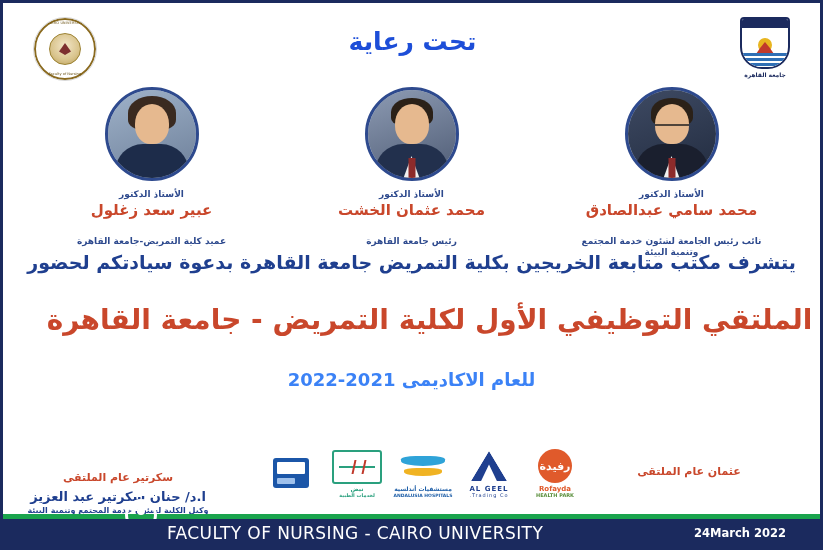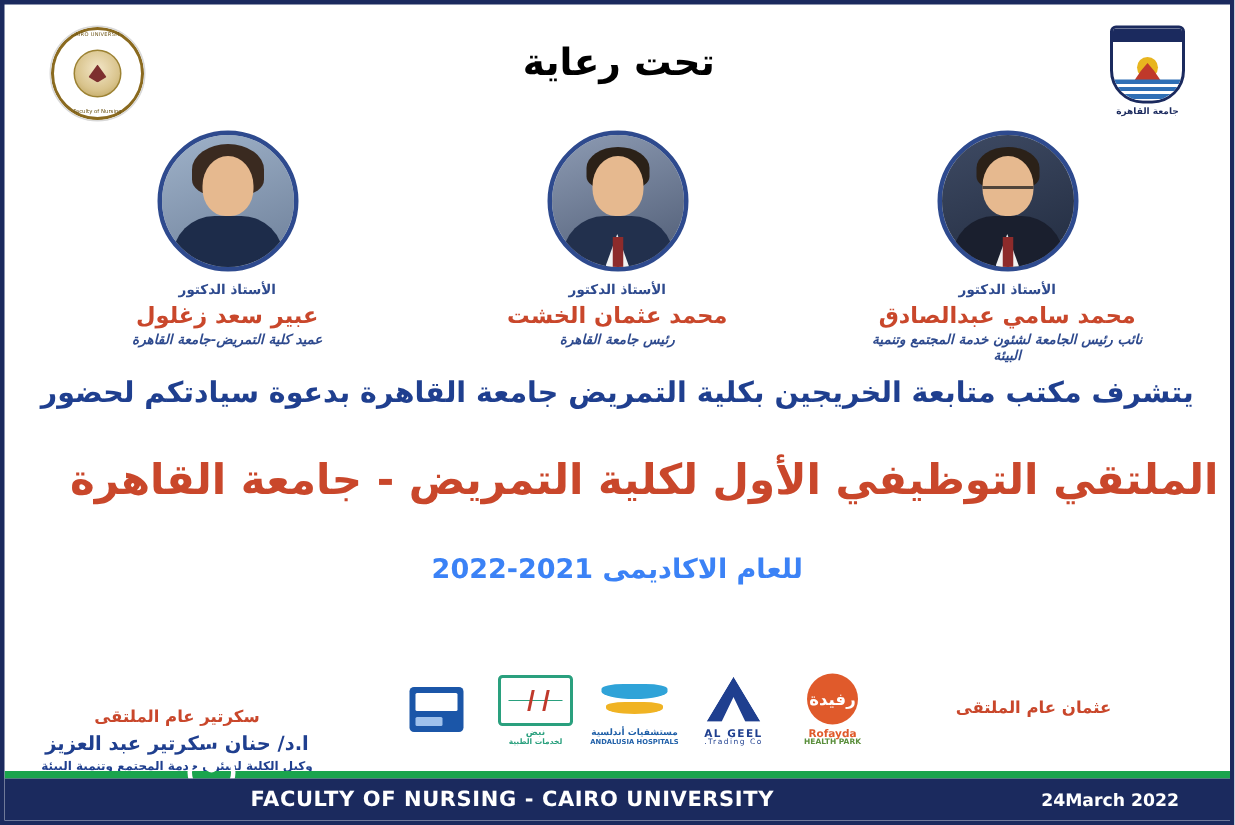--- a/index.html
+++ b/index.html
@@ -146,21 +146,21 @@
 
   
   .patronage {
     position: absolute;
     top: 24px;
     left: 2px;
     right: 0;
     text-align: center;
     font-size: 25px;
     font-weight: bold;
-    color: #000000;
+    color: #1d4ed8;
     letter-spacing: 0.5px;
   }
 
   
   .people {
     position: absolute;
     top: 84px;
     left: 0;
     right: 0;
     display: flex;
@@ -257,26 +257,25 @@
     font-weight: bold;
   }
   .person .name {
     margin-top: 2px;
     font-size: 15px;
     font-weight: bold;
     color: #c9472b;
     line-height: 1.25;
   }
   .person .title {
-    margin-top: 2px;
+    margin-top: 16px;
     font-size: 9px;
     color: #2e4a8e;
     font-weight: bold;
     line-height: 1.3;
-    font-style: italic;
   }
 
   
   .invite-line {
     position: absolute;
     top: 248px;
     left: 0;
     right: 0;
     text-align: center;
     font-size: 19px;
@@ -455,22 +454,22 @@
     background: #1b2a5e;
     color: #ffffff;
     display: flex;
     align-items: center;
     justify-content: space-between;
     padding: 0 14px;
     box-sizing: border-box;
     direction: ltr;
   }
   .bottom-bar .faculty {
-    font-size: 14px;
-    font-weight: bold;
+    font-size: 17px;
+    font-weight: normal;
     letter-spacing: 0.4px;
     margin-left: 150px;
   }
   .bottom-bar .date {
     font-size: 11.5px;
     font-weight: bold;
     margin-right: 20px;
   }
   .green-strip {
     position: absolute;

